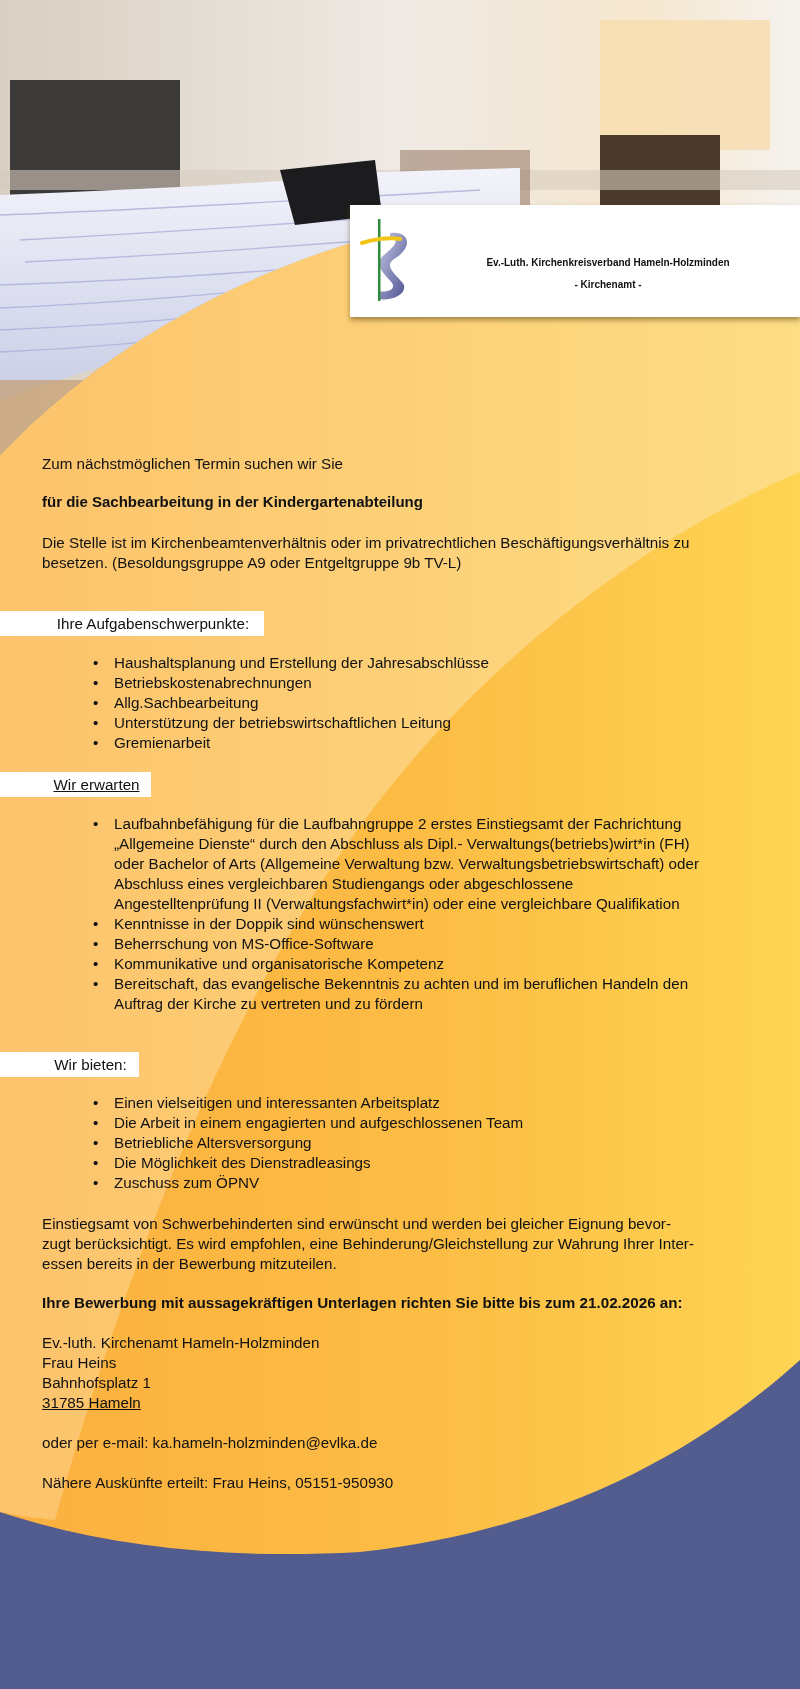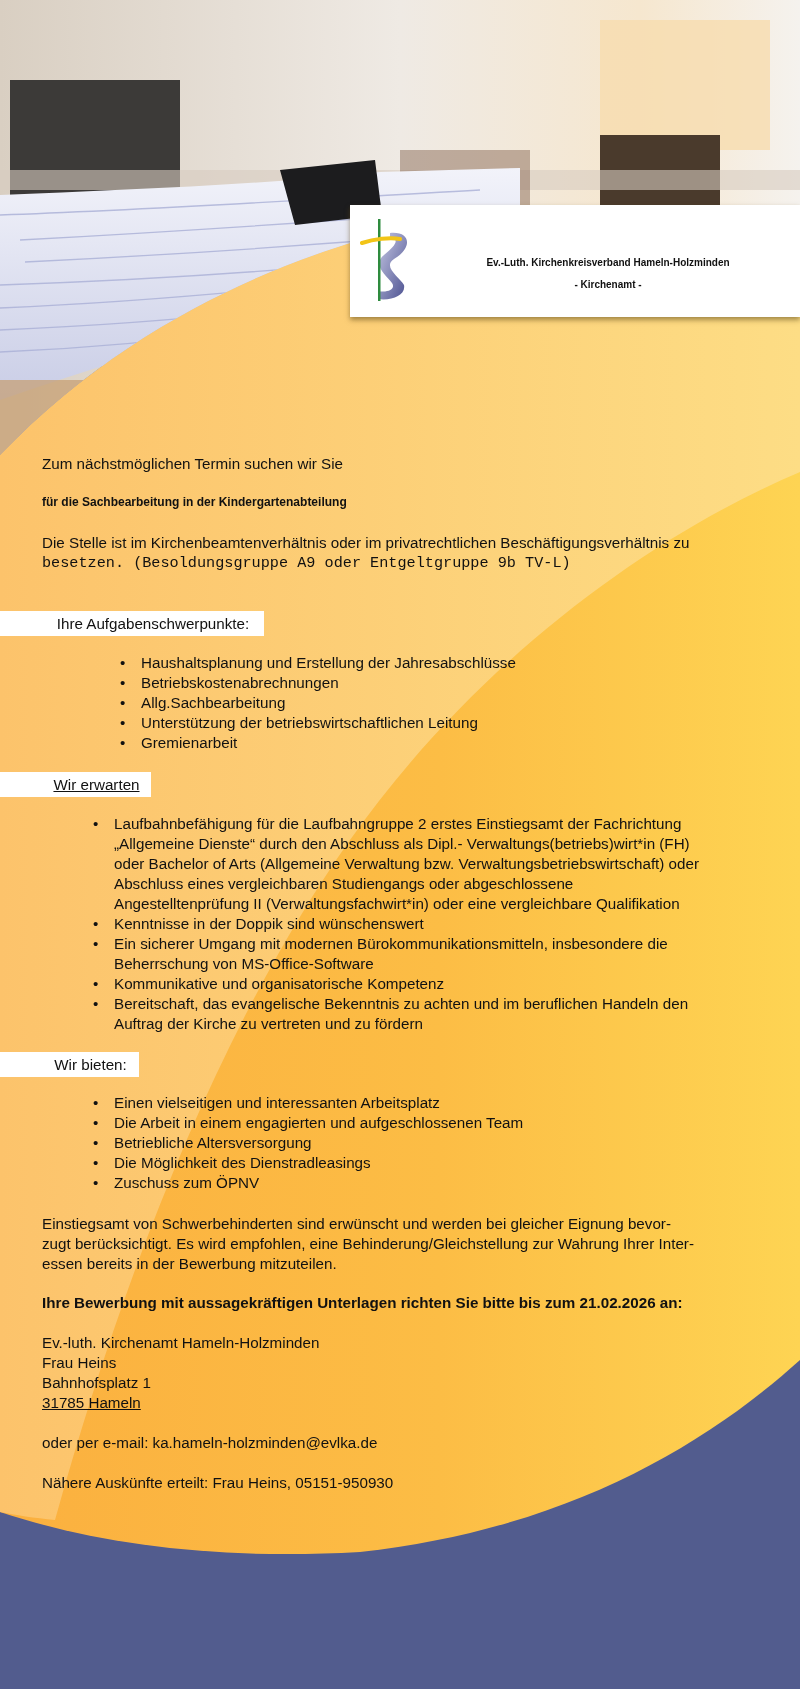--- a/index.html
+++ b/index.html
@@ -5,21 +5,21 @@
   html, body { margin:0; padding:0; }
   body { width:800px; height:1689px; position:relative; overflow:hidden; background:#525c8e; font-family:"Liberation Sans", sans-serif; color:#111; }
   .bg { position:absolute; left:0; top:0; width:800px; height:1689px; }
   .photo { position:absolute; left:0; top:0; width:800px; height:480px; overflow:hidden; }
   .logo-box { position:absolute; left:350px; top:205px; width:450px; height:112px; background:#fff; box-shadow:0 3px 5px rgba(90,70,20,0.55); }
   .logo-icon { position:absolute; left:10px; top:14px; width:56px; height:84px; }
   .logo-text { position:absolute; left:66px; top:47px; width:384px; text-align:center; font-weight:bold; font-size:10px; line-height:22px; color:#111; }
   .content { position:absolute; left:0; top:0; width:800px; font-size:15.2px; }
   .t { position:absolute; left:42px; white-space:nowrap; line-height:20px; }
   .bold { font-weight:bold; }
-  .h2 { font-size:12px; font-weight:bold; }
+  .h2 { font-size:15px; font-weight:bold; }
   .label { position:absolute; left:0; height:25px; background:#fff; line-height:25px; padding-left:42px; box-sizing:border-box;text-align:center; }
   ul.b { position:absolute; left:0; margin:0; padding:0; list-style:none; }
   ul.b li { position:relative; padding-left:114px; line-height:20px; white-space:nowrap; }
   ul.b li::before { content:"•"; position:absolute; left:93px; top:0; }
 </style>
 </head>
 <body>
 
 <svg class="bg" viewBox="0 0 800 1689" width="800" height="1689">
   <defs>
@@ -97,45 +97,44 @@
   <div class="logo-text">
     <div>Ev.-Luth. Kirchenkreisverband Hameln-Holzminden</div>
     <div>- Kirchenamt -</div>
   </div>
 </div>
 
 <div class="content">
   <div class="t" style="top:454px;">Zum nächstmöglichen Termin suchen wir Sie</div>
   <div class="t h2" style="top:492px;">für die Sachbearbeitung in der Kindergartenabteilung</div>
   <div class="t" style="top:533px;">Die Stelle ist im Kirchenbeamtenverhältnis oder im privatrechtlichen Beschäftigungsverhältnis zu</div>
-  <div class="t" style="top:553px;font-family:Liberation Mono, monospace;">besetzen. (Besoldungsgruppe A9 oder Entgeltgruppe 9b TV-L)</div>
+  <div class="t" style="top:553px;">besetzen. (Besoldungsgruppe A9 oder Entgeltgruppe 9b TV-L)</div>
 
   <div class="label" style="top:611px; width:264px;">Ihre Aufgabenschwerpunkte:</div>
-  <ul class="b" style="top:653px;margin-left:27px;">
+  <ul class="b" style="top:653px;">
     <li>Haushaltsplanung und Erstellung der Jahresabschlüsse</li>
     <li>Betriebskostenabrechnungen</li>
     <li>Allg.Sachbearbeitung</li>
     <li>Unterstützung der betriebswirtschaftlichen Leitung</li>
     <li>Gremienarbeit</li>
   </ul>
 
   <div class="label" style="top:772px; width:151px;text-decoration:underline;">Wir erwarten</div>
   <ul class="b" style="top:814px;">
     <li>
       <div>Laufbahnbefähigung für die Laufbahngruppe 2 erstes Einstiegsamt der Fachrichtung</div>
       <div>„Allgemeine Dienste“ durch den Abschluss als Dipl.- Verwaltungs(betriebs)wirt*in (FH)</div>
       <div>oder Bachelor of Arts (Allgemeine Verwaltung bzw. Verwaltungsbetriebswirtschaft) oder</div>
       <div>Abschluss eines vergleichbaren Studiengangs oder abgeschlossene</div>
       <div>Angestelltenprüfung II (Verwaltungsfachwirt*in) oder eine vergleichbare Qualifikation</div>
     </li>
     <li>
       <div>Kenntnisse in der Doppik sind wünschenswert</div>
     </li>
     <li>
-      <div>Ein sicherer Umgang mit modernen Bürokommunikationsmitteln, insbesondere die</div>
       <div>Beherrschung von MS-Office-Software</div>
     </li>
     <li>
       <div>Kommunikative und organisatorische Kompetenz</div>
     </li>
     <li>
       <div>Bereitschaft, das evangelische Bekenntnis zu achten und im beruflichen Handeln den</div>
       <div>Auftrag der Kirche zu vertreten und zu fördern</div>
     </li>
   </ul>

